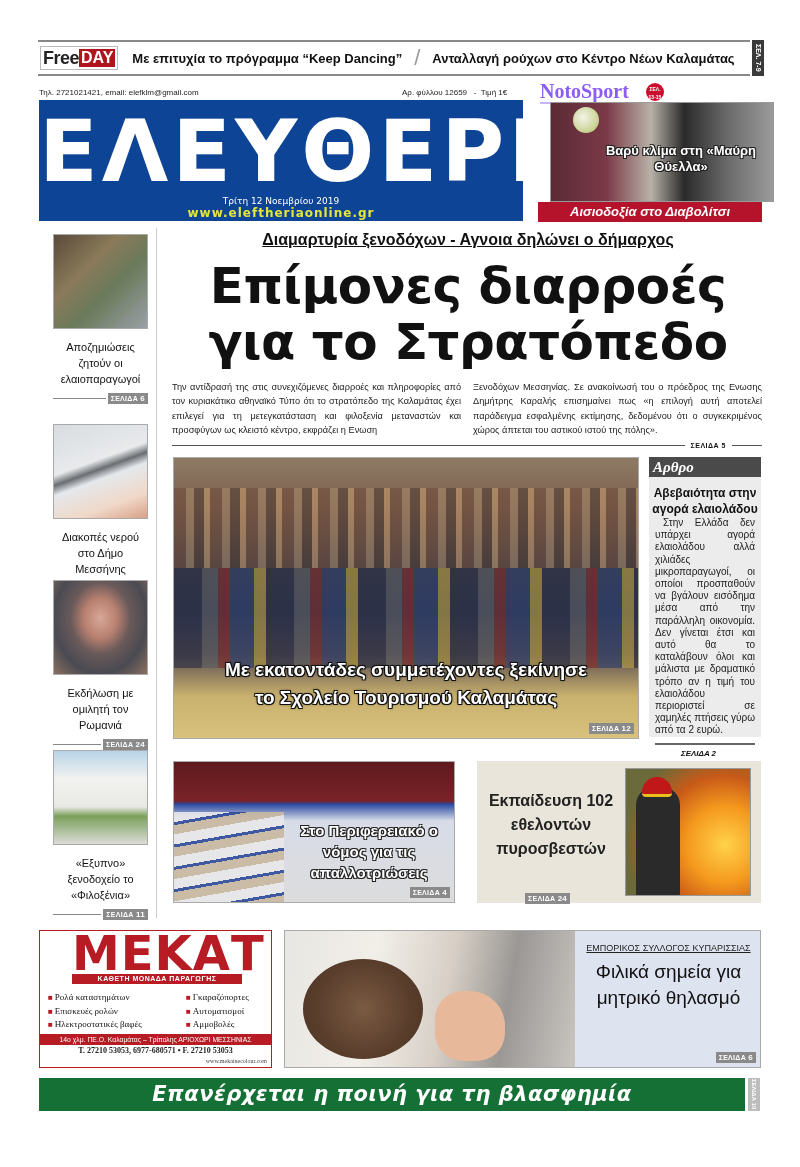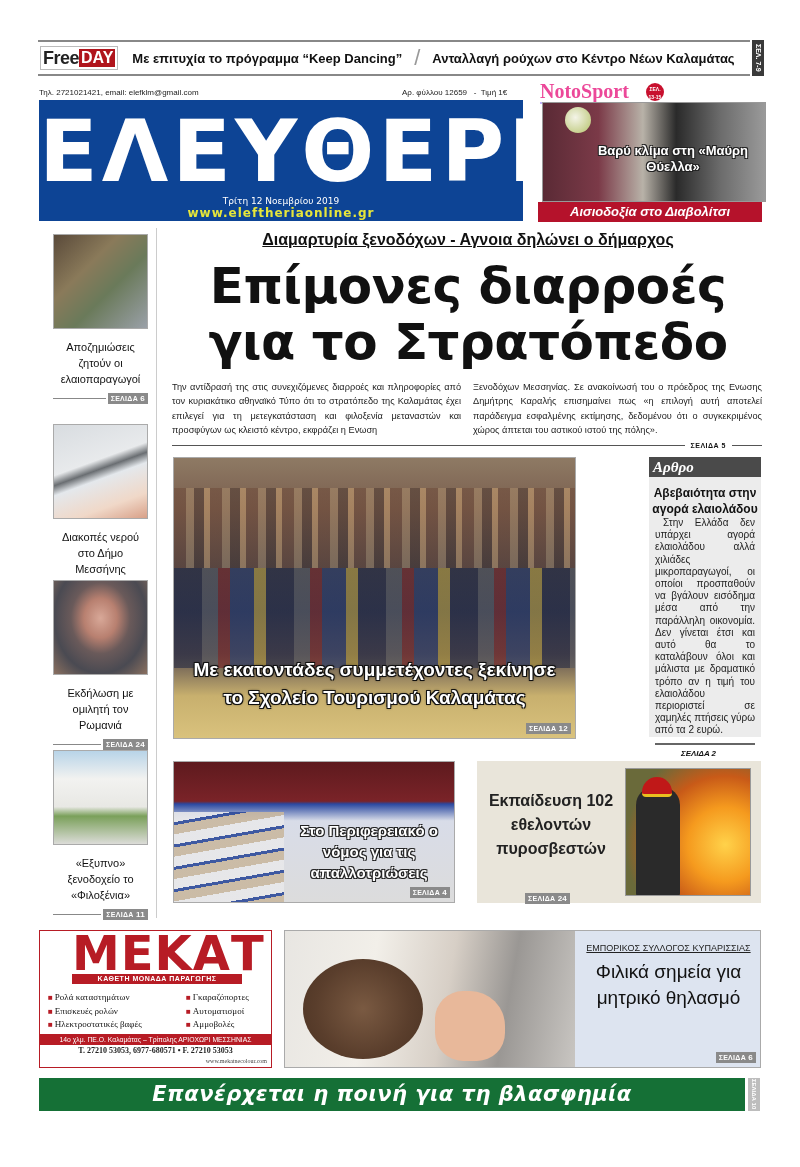--- a/index.html
+++ b/index.html
@@ -21,23 +21,23 @@
   .info-line { top: 88px; font-size: 8px; color: #222; }
 
   
   #masthead { left: 39px; top: 100px; width: 484px; height: 121px; background: #0d4495; overflow: hidden; }
   #masthead .logo { position: absolute; left: 0; right: 0; top: 6px; text-align: center; color: #fff; font-family: "DejaVu Sans", sans-serif; font-weight: bold; font-size: 86px; letter-spacing: 4px; line-height: 90px; }
   #masthead .date { position: absolute; left: 0; right: 0; top: 96px; text-align: center; color: #fff; font-size: 9px; font-family: "DejaVu Sans", sans-serif; }
   #masthead .url { position: absolute; left: 0; right: 0; top: 106px; text-align: center; color: #e6e63a; font-weight: bold; font-size: 12px; font-family: "DejaVu Sans", sans-serif; letter-spacing: 1px; }
 
   
   #notosport { left: 538px; top: 80px; width: 224px; height: 142px; }
-  .ns-title { position: absolute; left: 2px; top: 0; font-family: "Liberation Serif", serif; font-weight: bold; font-size: 20px; color: #ec4899; border-bottom: 2px solid #c4b5fd; line-height: 22px; }
+  .ns-title { position: absolute; left: 2px; top: 0; font-family: "Liberation Serif", serif; font-weight: bold; font-size: 20px; color: #8b5cf6; border-bottom: 2px solid #c4b5fd; line-height: 22px; }
   .ns-badge { position: absolute; left: 108px; top: 3px; width: 18px; height: 18px; border-radius: 50%; background: #c8102e; color: #fff; font-size: 5px; text-align: center; line-height: 8px; padding-top: 2px; font-weight: bold; }
-  .ns-photo { position: absolute; left: 4px; top: 22px; width: 224px; height: 100px; background: linear-gradient(90deg, #5a2a35 0%, #7b3a48 25%, #b8b2a8 45%, #2a2a2a 60%, #6c6c6c 80%, #9a9a9a 100%); border: 1px solid #999; overflow: hidden; }
+  .ns-photo { position: absolute; left: 12px; top: 22px; width: 224px; height: 100px; background: linear-gradient(90deg, #5a2a35 0%, #7b3a48 25%, #b8b2a8 45%, #2a2a2a 60%, #6c6c6c 80%, #9a9a9a 100%); border: 1px solid #999; overflow: hidden; }
   .ns-ball { position: absolute; left: 22px; top: 4px; width: 26px; height: 26px; border-radius: 50%; background: radial-gradient(circle at 40% 40%, #f4f4e8, #b5c26a); }
   .ns-caption { position: absolute; left: 50px; top: 40px; width: 160px; text-align: center; color: #fff; font-weight: bold; font-size: 13px; line-height: 16px; text-shadow: -1px -1px 0 #222, 1px -1px 0 #222, -1px 1px 0 #222, 1px 1px 0 #222; }
   .ns-bar { position: absolute; left: 0; top: 122px; width: 224px; height: 20px; background: #b5122b; color: #fff; font-style: italic; font-weight: bold; font-size: 13px; text-align: center; line-height: 20px; }
 
   
   #sidebar { left: 45px; top: 228px; width: 112px; height: 690px; border-right: 1px solid #ccc; }
   .sb-item { position: absolute; left: 8px; width: 95px; }
   .sb-photo { width: 95px; height: 95px; border: 1px solid #aaa; }
   .sb-caption { margin-top: 10px; text-align: center; font-size: 11px; line-height: 16px; color: #111; }
   .sb-page { margin-top: 6px; display: flex; align-items: center; justify-content: flex-end; }
@@ -48,21 +48,21 @@
   
   #kicker { left: 172px; top: 231px; width: 592px; text-align: center; font-size: 16px; font-weight: bold; text-decoration: underline; color: #111; }
   #headline { left: 172px; top: 258px; width: 592px; text-align: center; font-family: "DejaVu Sans", sans-serif; font-weight: bold; font-size: 50px; line-height: 56px; color: #111; letter-spacing: -0.5px; }
   #lead { left: 172px; top: 380px; width: 590px; display: flex; gap: 12px; font-size: 9.2px; line-height: 14.3px; color: #222; text-align: justify; }
   #lead p { flex: 1; }
   #lead-rule { left: 172px; top: 440px; width: 590px; height: 10px; display: flex; align-items: center; }
   #lead-rule .line { flex: 1; height: 1px; background: #555; }
   #lead-rule .lbl { font-size: 7px; font-weight: bold; margin: 0 6px; letter-spacing: 0.5px; }
 
   
-  #main-photo { left: 173px; top: 457px; width: 403px; height: 282px; border: 1px solid #aaa; overflow: hidden; background: linear-gradient(180deg, #8e7a64 0%, #7a5e4e 18%, #3e3e48 40%, #2f3650 55%, #5a4e50 70%, #c8b06e 85%, #d9c27d 100%); }
+  #main-photo { left: 173px; top: 457px; width: 466px; height: 282px; border: 1px solid #aaa; overflow: hidden; background: linear-gradient(180deg, #8e7a64 0%, #7a5e4e 18%, #3e3e48 40%, #2f3650 55%, #5a4e50 70%, #c8b06e 85%, #d9c27d 100%); }
   #main-photo .crowd1 { position: absolute; left: 0; top: 30px; width: 100%; height: 80px; background: repeating-linear-gradient(90deg, #6e4b3a 0 12px, #a88b6a 12px 20px, #4e3a32 20px 30px, #c9a070 30px 36px); opacity: 0.55; }
   #main-photo .crowd2 { position: absolute; left: 0; top: 110px; width: 100%; height: 100px; background: repeating-linear-gradient(90deg, #2a2e44 0 28px, #585a60 28px 44px, #7a2a2a 44px 56px, #2e3e6a 56px 80px, #b09840 80px 92px); opacity: 0.65; }
   #main-photo .caption { position: absolute; left: 0; right: 0; top: 198px; text-align: center; color: #fff; font-weight: bold; font-size: 19px; line-height: 28px; text-shadow: -1px -1px 0 #111, 1px -1px 0 #111, -1px 1px 0 #111, 1px 1px 0 #111, 0 0 3px #000; }
   #main-photo .page-tag { position: absolute; right: 4px; bottom: 4px; }
 
   
   #article { left: 649px; top: 457px; width: 112px; height: 280px; background: #ececec; }
   #article .hdr { height: 20px; background: #4a4a4a; color: #fff; font-family: "Liberation Serif", serif; font-style: italic; font-weight: bold; font-size: 15px; padding-left: 4px; line-height: 20px; }
   #article .title { margin-top: 8px; text-align: center; font-weight: bold; font-size: 12px; line-height: 16px; color: #111; padding: 0 3px; }
   #article .body { padding: 0 6px; font-size: 10px; line-height: 12.2px; color: #222; text-align: justify; text-indent: 8px; }

